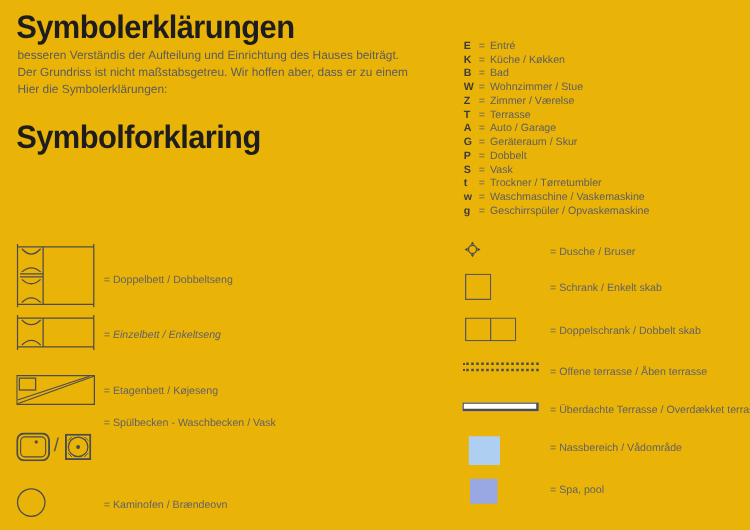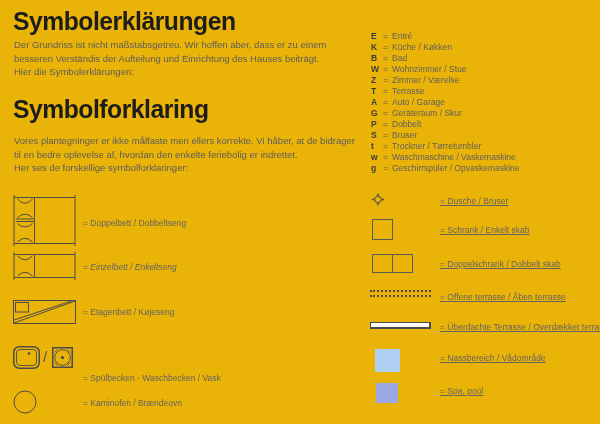--- a/index.html
+++ b/index.html
@@ -11,21 +11,21 @@
   .h1 {
     position:absolute; left:13px; font-size:26px; font-weight:bold; color:#1d1d1d;
     letter-spacing:-0.5px; transform:scaleX(0.95); transform-origin:left top; white-space:nowrap;
   }
   .para { position:absolute; left:14px; font-size:9.5px; line-height:13.5px; color:#5c5c5c; }
   .para div { white-space:nowrap; }
 
   
   .sym-label { position:absolute; font-size:8.5px; color:#636363; white-space:nowrap; }
   .left-label { left:83px;text-align:right; }
-  .right-label { left:440px;text-decoration:underline; }
+  .right-label { left:440px; }
   .svgicon { position:absolute; }
   .slash { position:absolute; font-size:15px; color:#555; }
 
   
   .codes {
     position:absolute; left:371px; top:31px; width:200px; height:142px;
     display:flex; flex-direction:column; justify-content:space-between;
   }
   .code-row { display:flex; font-size:8.5px; color:#5f5f5f; line-height:10px; }
   .code-letter { width:12px; font-weight:bold; color:#3d3d3d; }
@@ -38,31 +38,26 @@
   }
   .swatch { position:absolute; }
 </style>
 </head>
 <body>
 
 <div class="page">
 
   <div class="h1" style="top:6px;">Symbolerklärungen</div>
   <div class="para" style="top:38px;">
+    <div>besseren Verständis der Aufteilung und Einrichtung des Hauses beiträgt.</div>
     <div>Der Grundriss ist nicht maßstabsgetreu. Wir hoffen aber, dass er zu einem</div>
-    <div>besseren Verständis der Aufteilung und Einrichtung des Hauses beiträgt.</div>
     <div>Hier die Symbolerklärungen:</div>
   </div>
 
   <div class="h1" style="top:94px;">Symbolforklaring</div>
-  <div class="para" style="top:134px;">
-    <div>Vores plantegninger er ikke målfaste men ellers korrekte. Vi håber, at de bidrager</div>
-    <div>til en bedre oplevelse af, hvordan den enkelte feriebolig er indrettet.</div>
-    <div>Her ses de forskellige symbolforklaringer:</div>
-  </div>
 
   <div class="codes">
     <div class="code-row">
         <span class="code-letter">E</span>
         <span class="code-eq">=</span>
         <span>Entré</span>
       </div>
     <div class="code-row">
         <span class="code-letter">K</span>
         <span class="code-eq">=</span>
@@ -99,21 +94,21 @@
         <span>Geräteraum / Skur</span>
       </div>
     <div class="code-row">
         <span class="code-letter">P</span>
         <span class="code-eq">=</span>
         <span>Dobbelt</span>
       </div>
     <div class="code-row">
         <span class="code-letter">S</span>
         <span class="code-eq">=</span>
-        <span>Bruser</span>
+        <span>Vask</span>
       </div>
     <div class="code-row">
         <span class="code-letter">t</span>
         <span class="code-eq">=</span>
         <span>Trockner / Tørretumbler</span>
       </div>
     <div class="code-row">
         <span class="code-letter">w</span>
         <span class="code-eq">=</span>
         <span>Waschmaschine / Vaskemaskine</span>
@@ -173,21 +168,21 @@
   <div class="slash" style="left:43px; top:348px;">/</div>
   <svg class="svgicon" style="left:52px; top:347px;" width="21" height="21" viewBox="0 0 21 21">
     <rect x="0.75" y="0.75" width="19.5" height="19.5" fill="none" stroke="#4c4c4c" stroke-width="1.5"></rect>
     <circle cx="10.5" cy="10.5" r="7.8" fill="none" stroke="#4c4c4c" stroke-width="1"></circle>
     <circle cx="10.5" cy="10.5" r="1.6" fill="#4c4c4c"></circle>
     <line x1="2.5" y1="5.5" x2="5.5" y2="2.5" stroke="#4c4c4c" stroke-width="0.8"></line>
     <line x1="15.5" y1="2.5" x2="18.5" y2="5.5" stroke="#4c4c4c" stroke-width="0.8"></line>
     <line x1="2.5" y1="15.5" x2="5.5" y2="18.5" stroke="#4c4c4c" stroke-width="0.8"></line>
     <line x1="15.5" y1="18.5" x2="18.5" y2="15.5" stroke="#4c4c4c" stroke-width="0.8"></line>
   </svg>
-  <div class="sym-label left-label" style="top:373px;">= Spülbecken - Waschbecken / Vask</div>
+  <div class="sym-label left-label" style="top:333px;">= Spülbecken - Waschbecken / Vask</div>
 
   <svg class="svgicon" style="left:13px; top:390px;" width="24" height="24" viewBox="0 0 24 24">
     <circle cx="12" cy="12" r="11" fill="none" stroke="#4c4c4c" stroke-width="1"></circle>
   </svg>
   <div class="sym-label left-label" style="top:398px;">= Kaminofen / Brændeovn</div>
 
   <svg class="svgicon" style="left:371px; top:193px;" width="14" height="13" viewBox="0 0 14 13">
     <circle cx="7" cy="6.5" r="3.2" fill="none" stroke="#4c4c4c" stroke-width="1"></circle>
     <polygon points="5.4,2.6 8.6,2.6 7,0.2" fill="#4c4c4c"></polygon>
     <polygon points="5.4,10.4 8.6,10.4 7,12.8" fill="#4c4c4c"></polygon>

